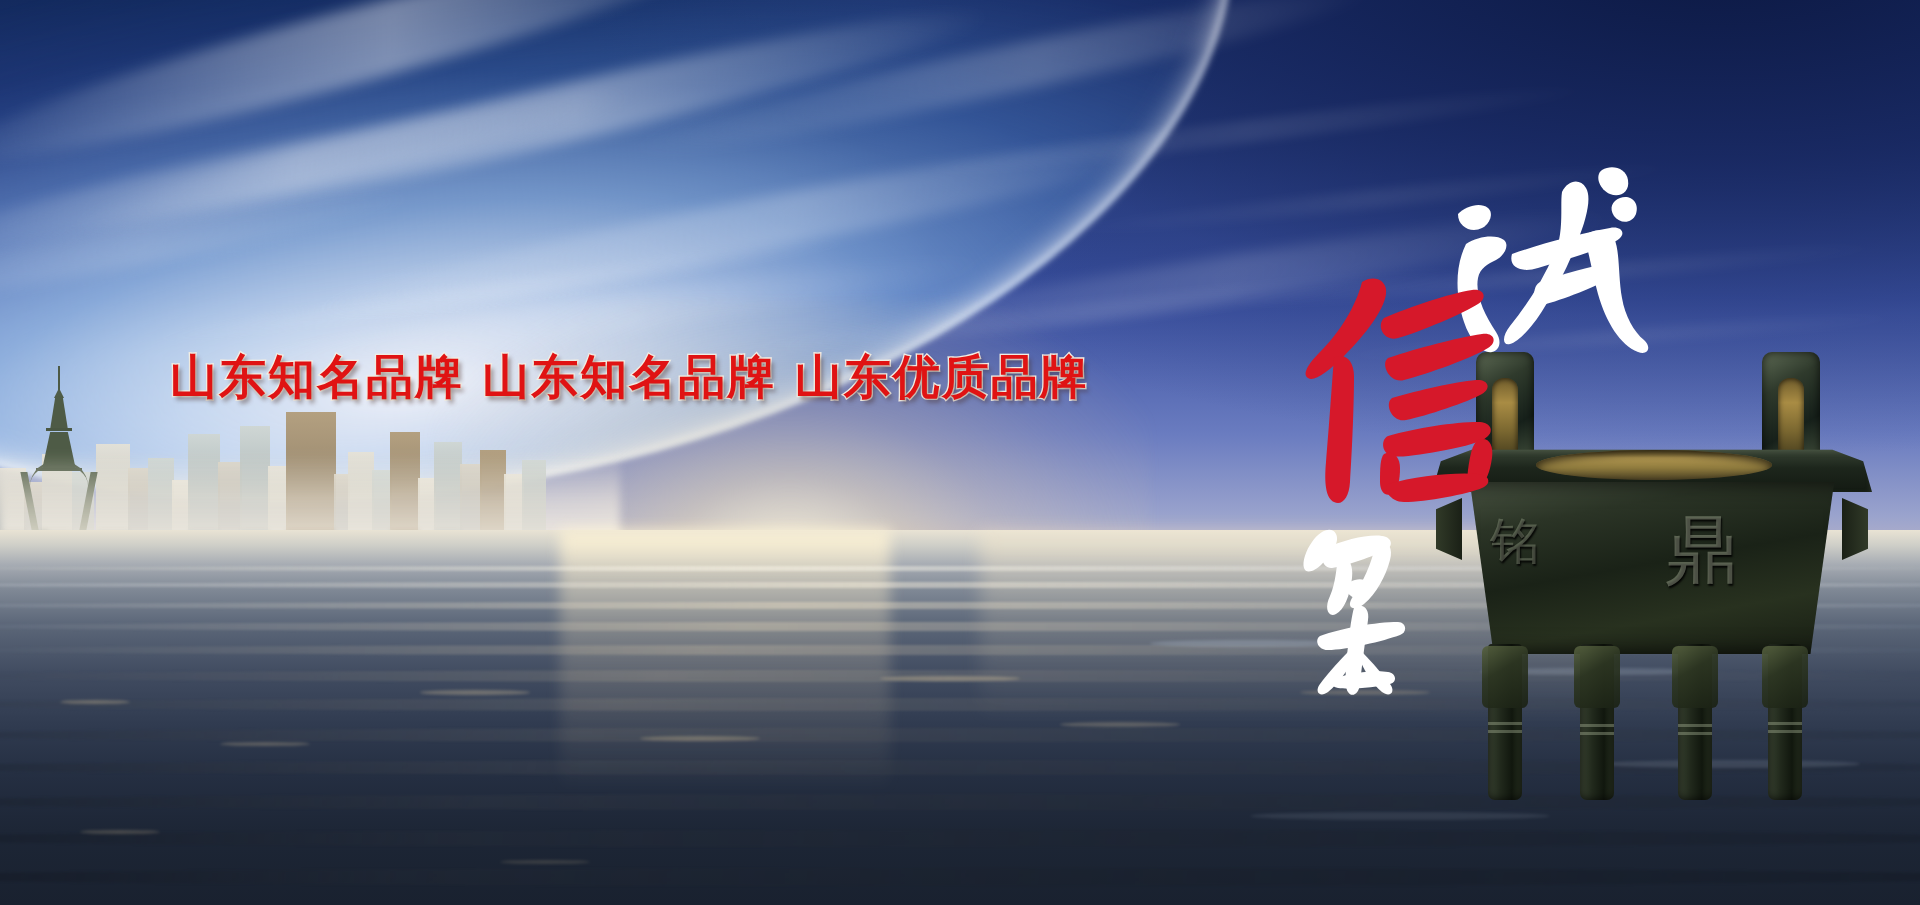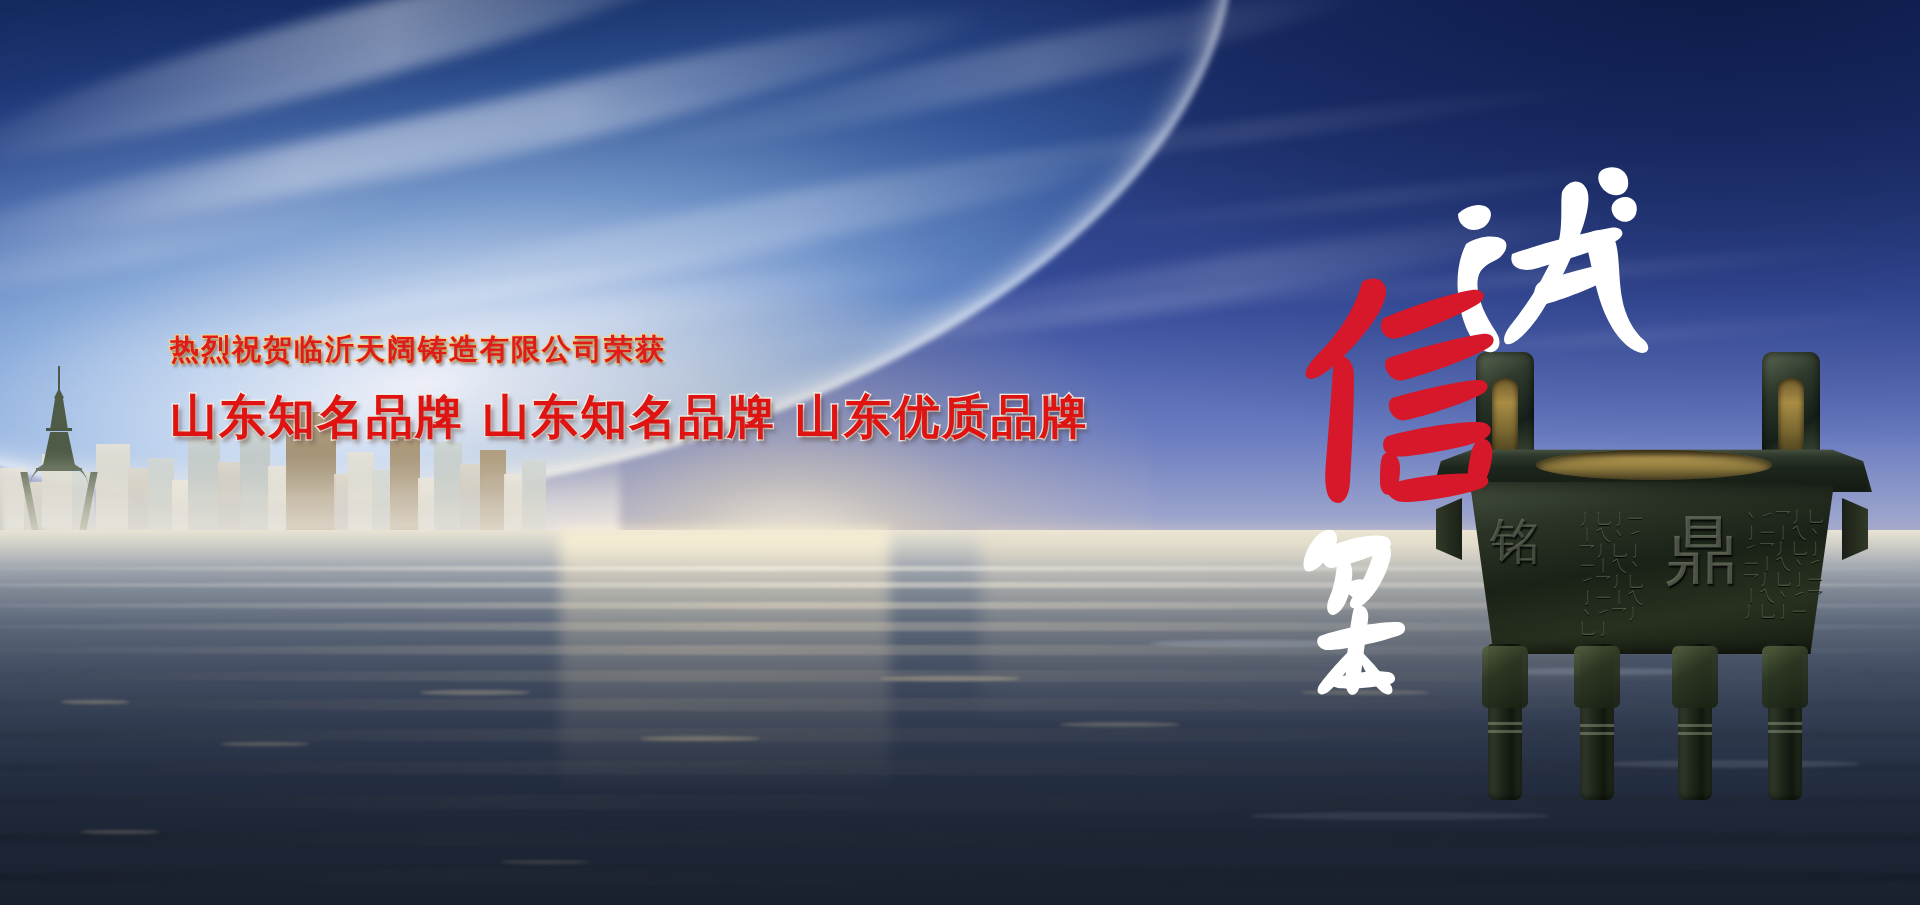--- a/index.html
+++ b/index.html
@@ -368,22 +368,20 @@
     <div class="handle hR">
         <div class="hole"></div>
       </div>
     <div class="rim"></div>
     <div class="mouth"></div>
     <div class="body"></div>
     <div class="flange fL"></div>
     <div class="flange fR"></div>
     <div class="glyph-big">鼎</div>
     <div class="glyph-side">铭</div>
-    <div class="inscr" style="left:148px;top:160px;font-size:15px;width:74px;">丿乚亅一丨乀丶㇀乛丿乚亅一丨乀丶㇀乛丿乚亅一丨乀丶㇀乛丿乚亅</div>
-    <div class="inscr" style="left:312px;top:158px;font-size:15px;width:86px;">丶㇀乛丿乚亅一丨乀丶㇀乛丿乚亅一丨乀丶㇀乛丿乚亅一丨乀丶㇀乛丿乚亅一</div>
     <div class="leg lg1">
         <div class="mask"></div>
         <div class="ring" style="top:78px;"></div>
         <div class="ring" style="top:86px;"></div>
       </div>
     <div class="leg lg2">
         <div class="mask"></div>
         <div class="ring" style="top:80px;"></div>
         <div class="ring" style="top:88px;"></div>
       </div>
@@ -454,17 +452,16 @@
         <path d="M6,34 C28,26 62,20 84,20 C92,20 94,30 86,33 C70,39 32,48 14,48 C4,48 0,38 6,34 Z"></path>
         <path d="M40,6 C48,0 56,6 54,18 C52,34 48,62 46,82 C45,92 38,96 34,90 C30,84 32,62 34,44 C36,26 38,12 40,6 Z"></path>
         <path d="M34,50 C22,62 12,74 6,82 C0,90 6,96 14,90 C24,82 34,68 40,56 C44,48 40,44 34,50 Z"></path>
         <path d="M50,52 C58,60 68,72 76,82 C82,90 76,96 68,90 C58,82 50,68 46,58 C43,50 46,48 50,52 Z"></path>
         <path d="M22,76 C40,70 62,68 74,70 C82,71 84,80 76,82 C64,85 36,88 24,86 C16,85 16,78 22,76 Z"></path>
       </g>
     </svg>
   </div>
 
   <div class="headline">
-    <div class="hl1">热烈祝贺临沂天阔铸造有限公司荣获</div>
     <div class="hl2">山东知名品牌 山东知名品牌 山东优质品牌</div>
   </div>
 
 </div>
 
 </body></html>

